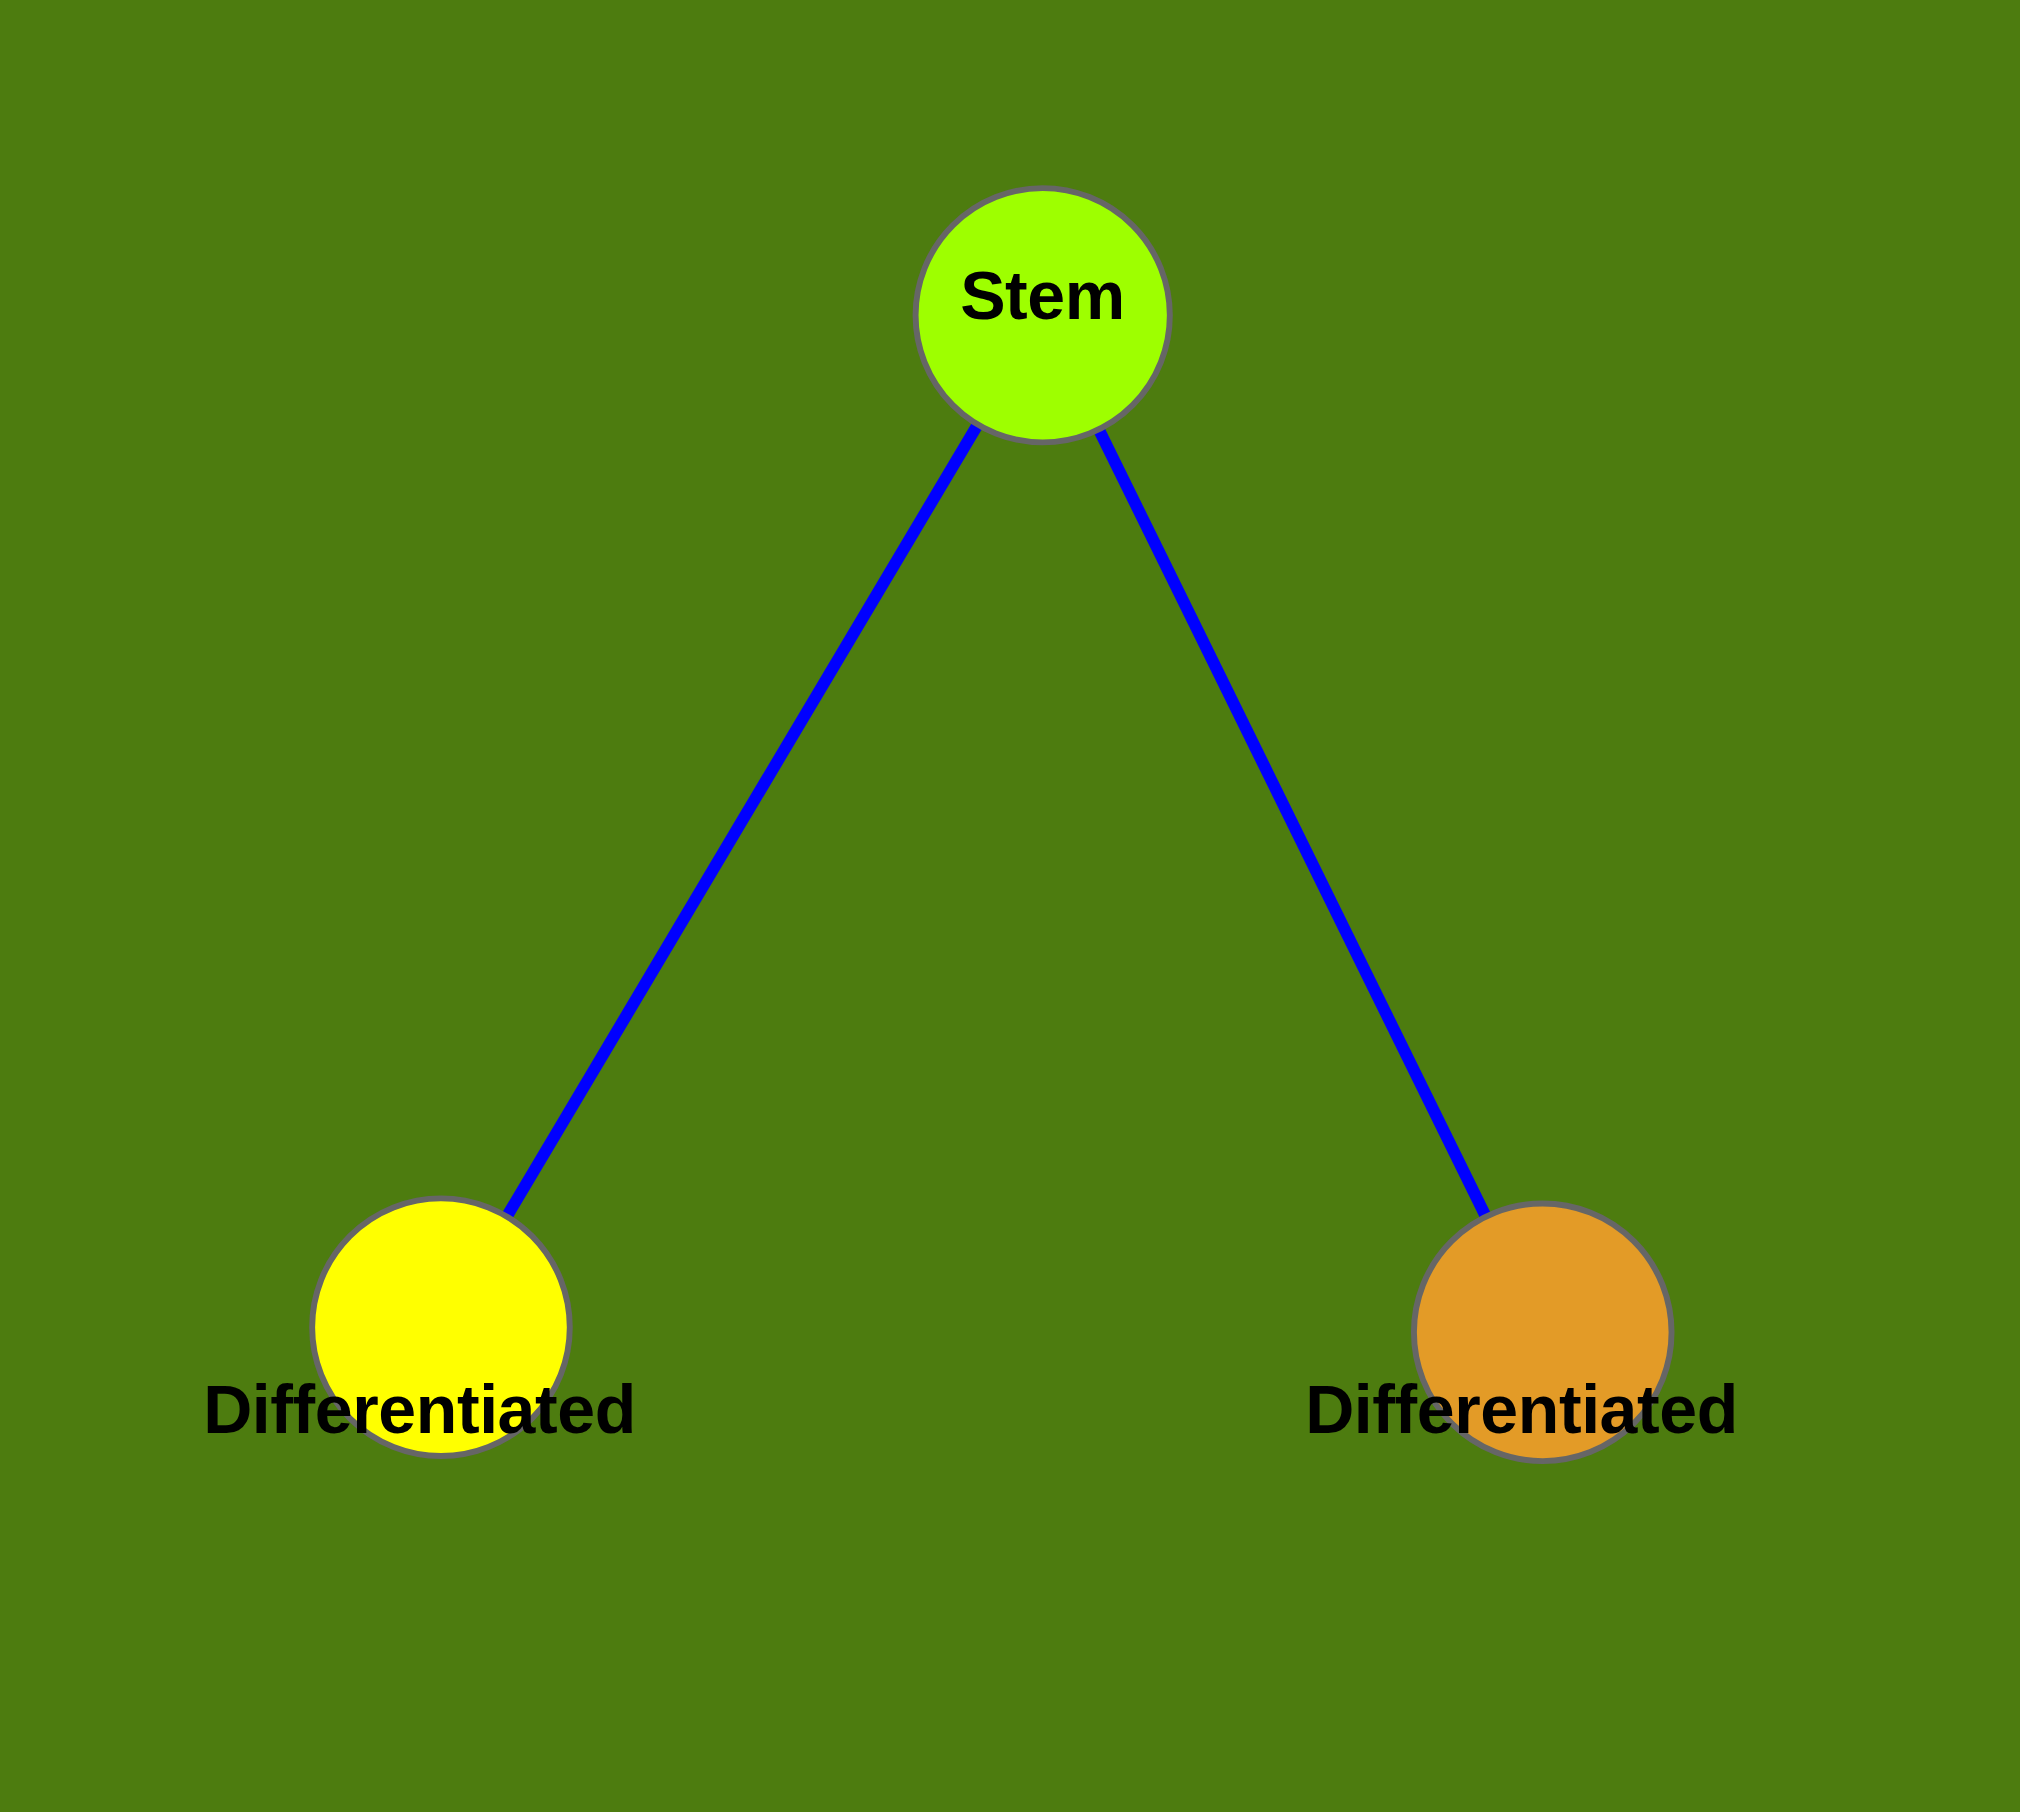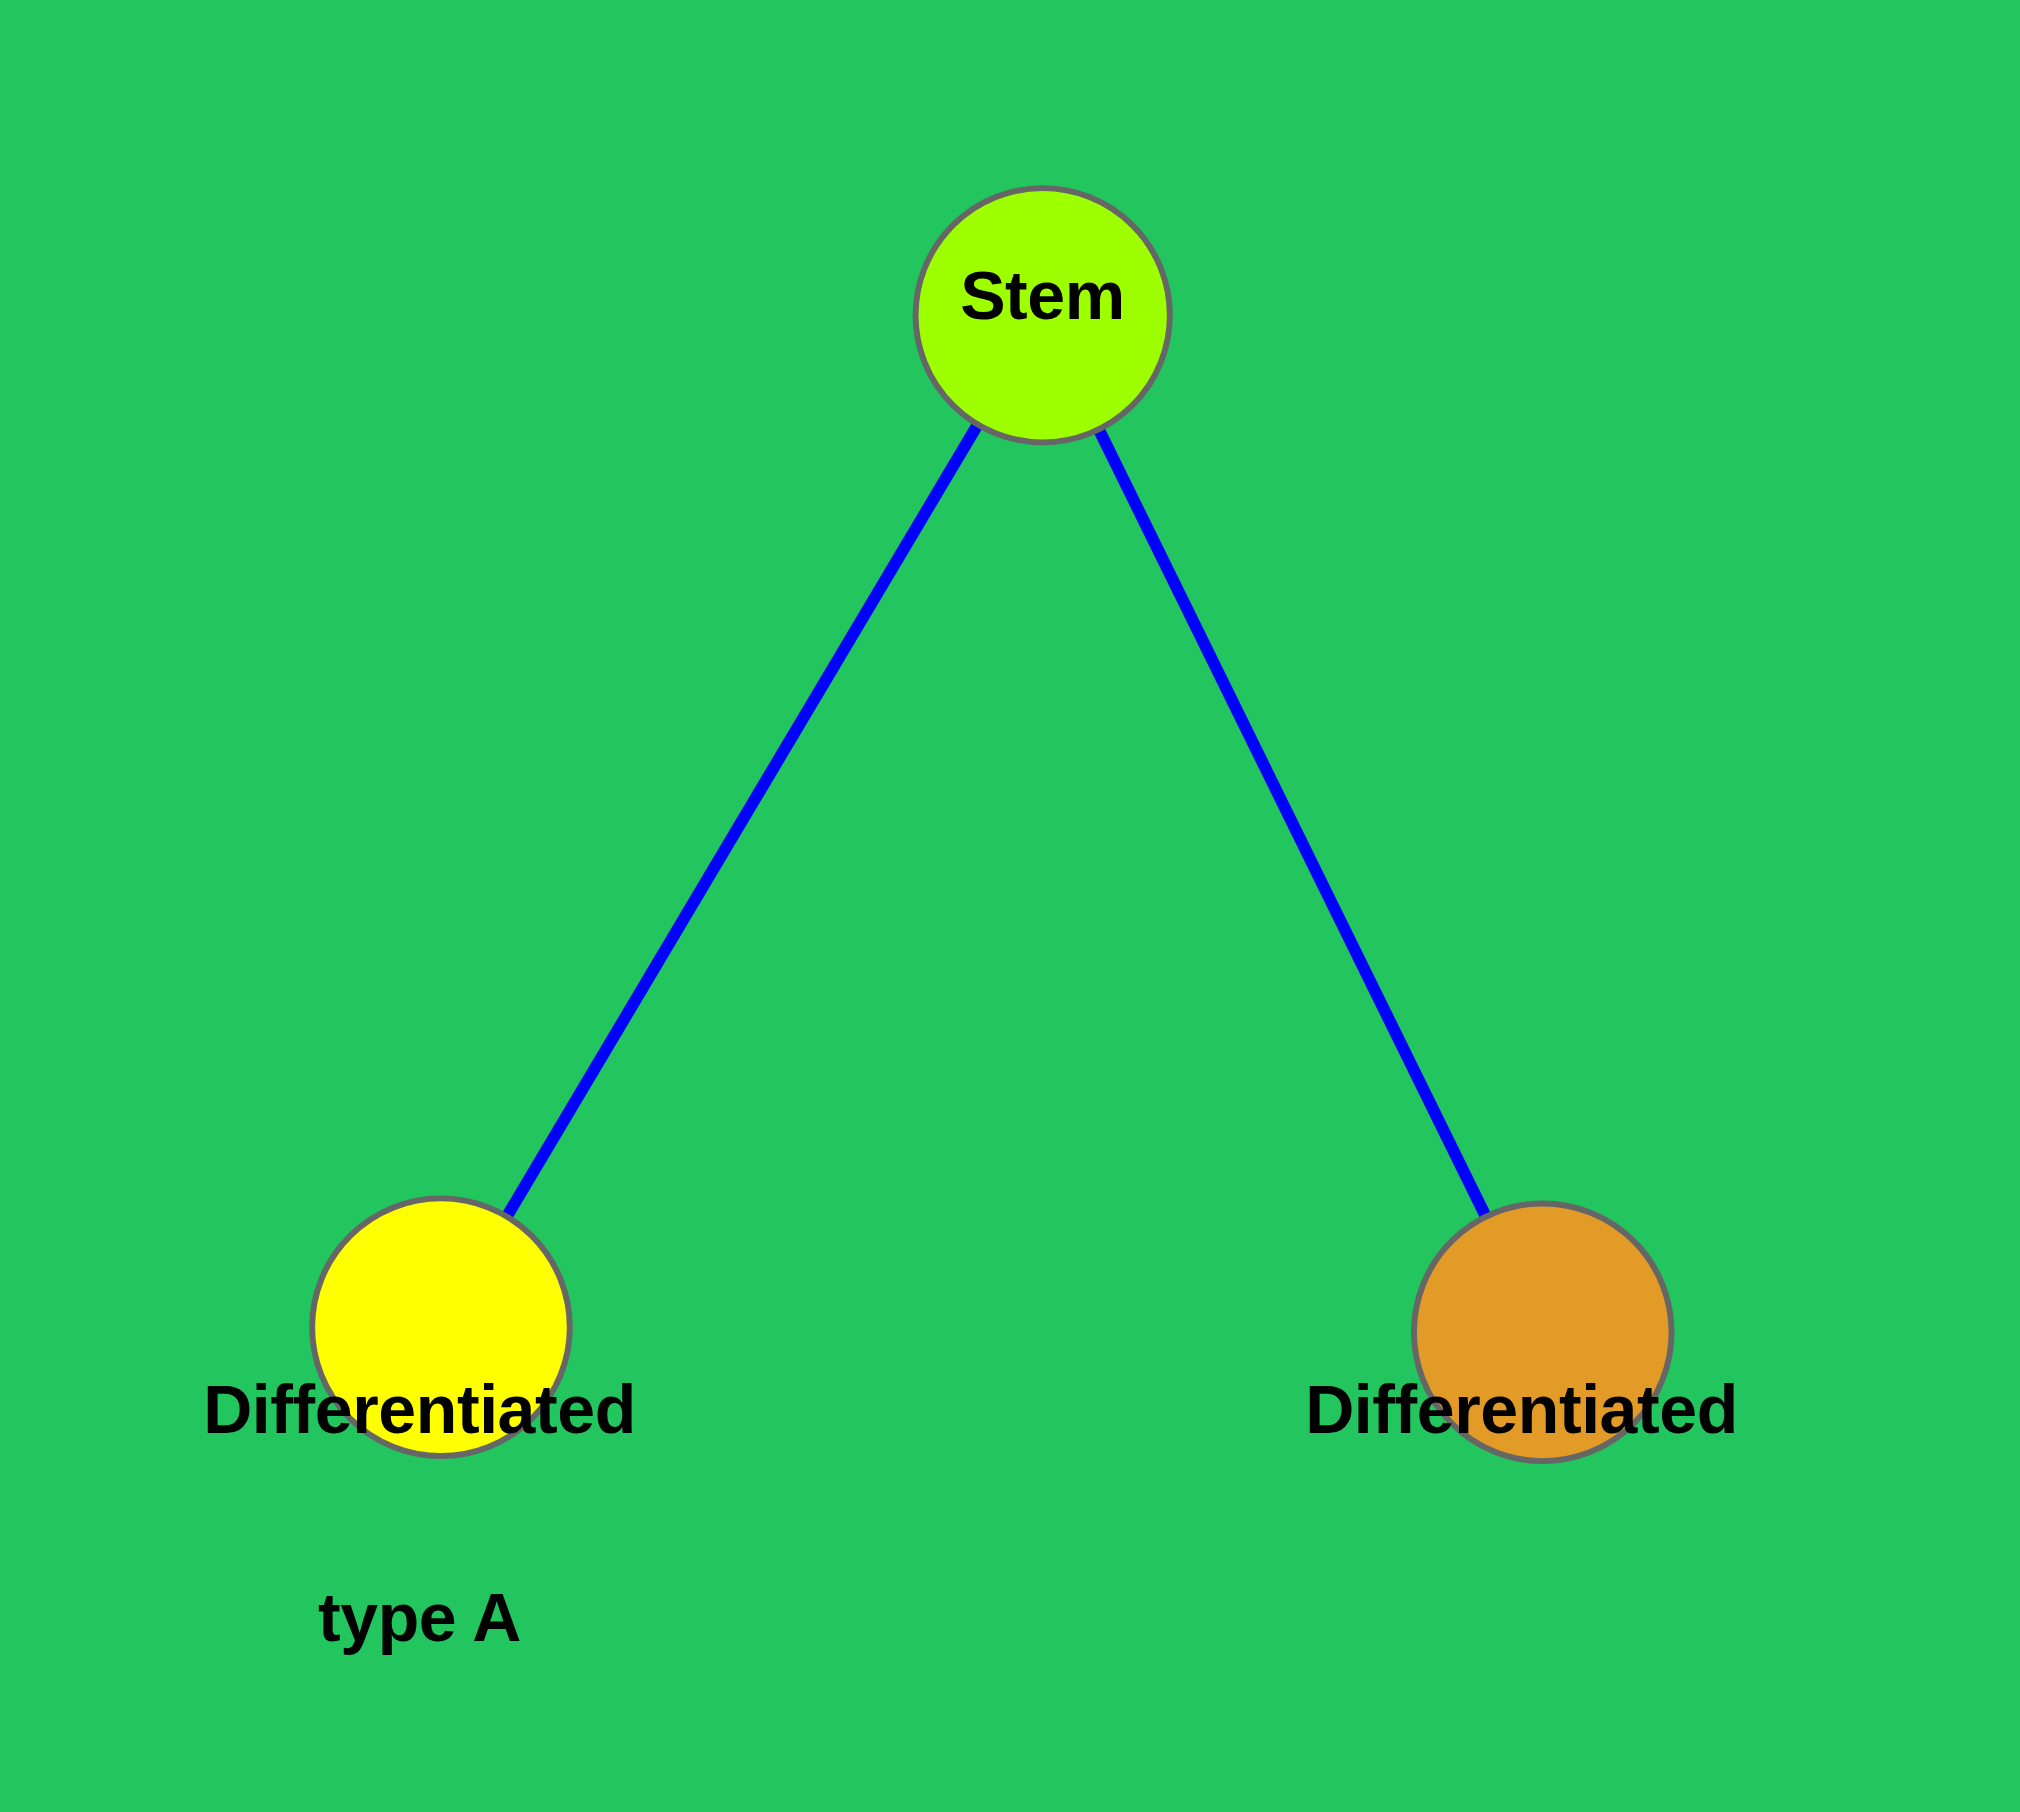--- a/index.html
+++ b/index.html
@@ -49,41 +49,40 @@
   #label-b {
     left: 1267px;
     top: 1236px;
     width: 509px;
     font-size: 68px;
   }
 </style>
 </head>
 <body>
 
-<div id="canvas" style="background: #22c55e;">
+<div id="canvas" style="background: #4d7c0f;">
 
   <svg id="graph-svg" viewBox="0 0 2384 2138">
 
     <g>
       <line x1="1230" y1="372" x2="520" y2="1566" stroke-width="14" stroke-linecap="butt" stroke="#0000ff"></line>
       <line x1="1230" y1="372" x2="1820" y2="1572" stroke-width="14" stroke-linecap="butt" stroke="#0000ff"></line>
     </g>
 
     <g>
       <circle cx="1230" cy="372" r="150" stroke="#666666" stroke-width="7" fill="#9eff00"></circle>
       <circle cx="520" cy="1566" r="152" stroke="#666666" stroke-width="7" fill="#ffff00"></circle>
       <circle cx="1820" cy="1572" r="152" stroke="#666666" stroke-width="7" fill="#e39b27"></circle>
     </g>
   </svg>
 
   <div class="node-label" id="label-stem">Stem</div>
 
   <div class="node-label" id="label-a">
     <div>Differentiated</div>
-    <div>type A</div>
   </div>
 
   <div class="node-label" id="label-b">
     <div>Differentiated</div>
   </div>
 
 </div>
 
 
 </body></html>

